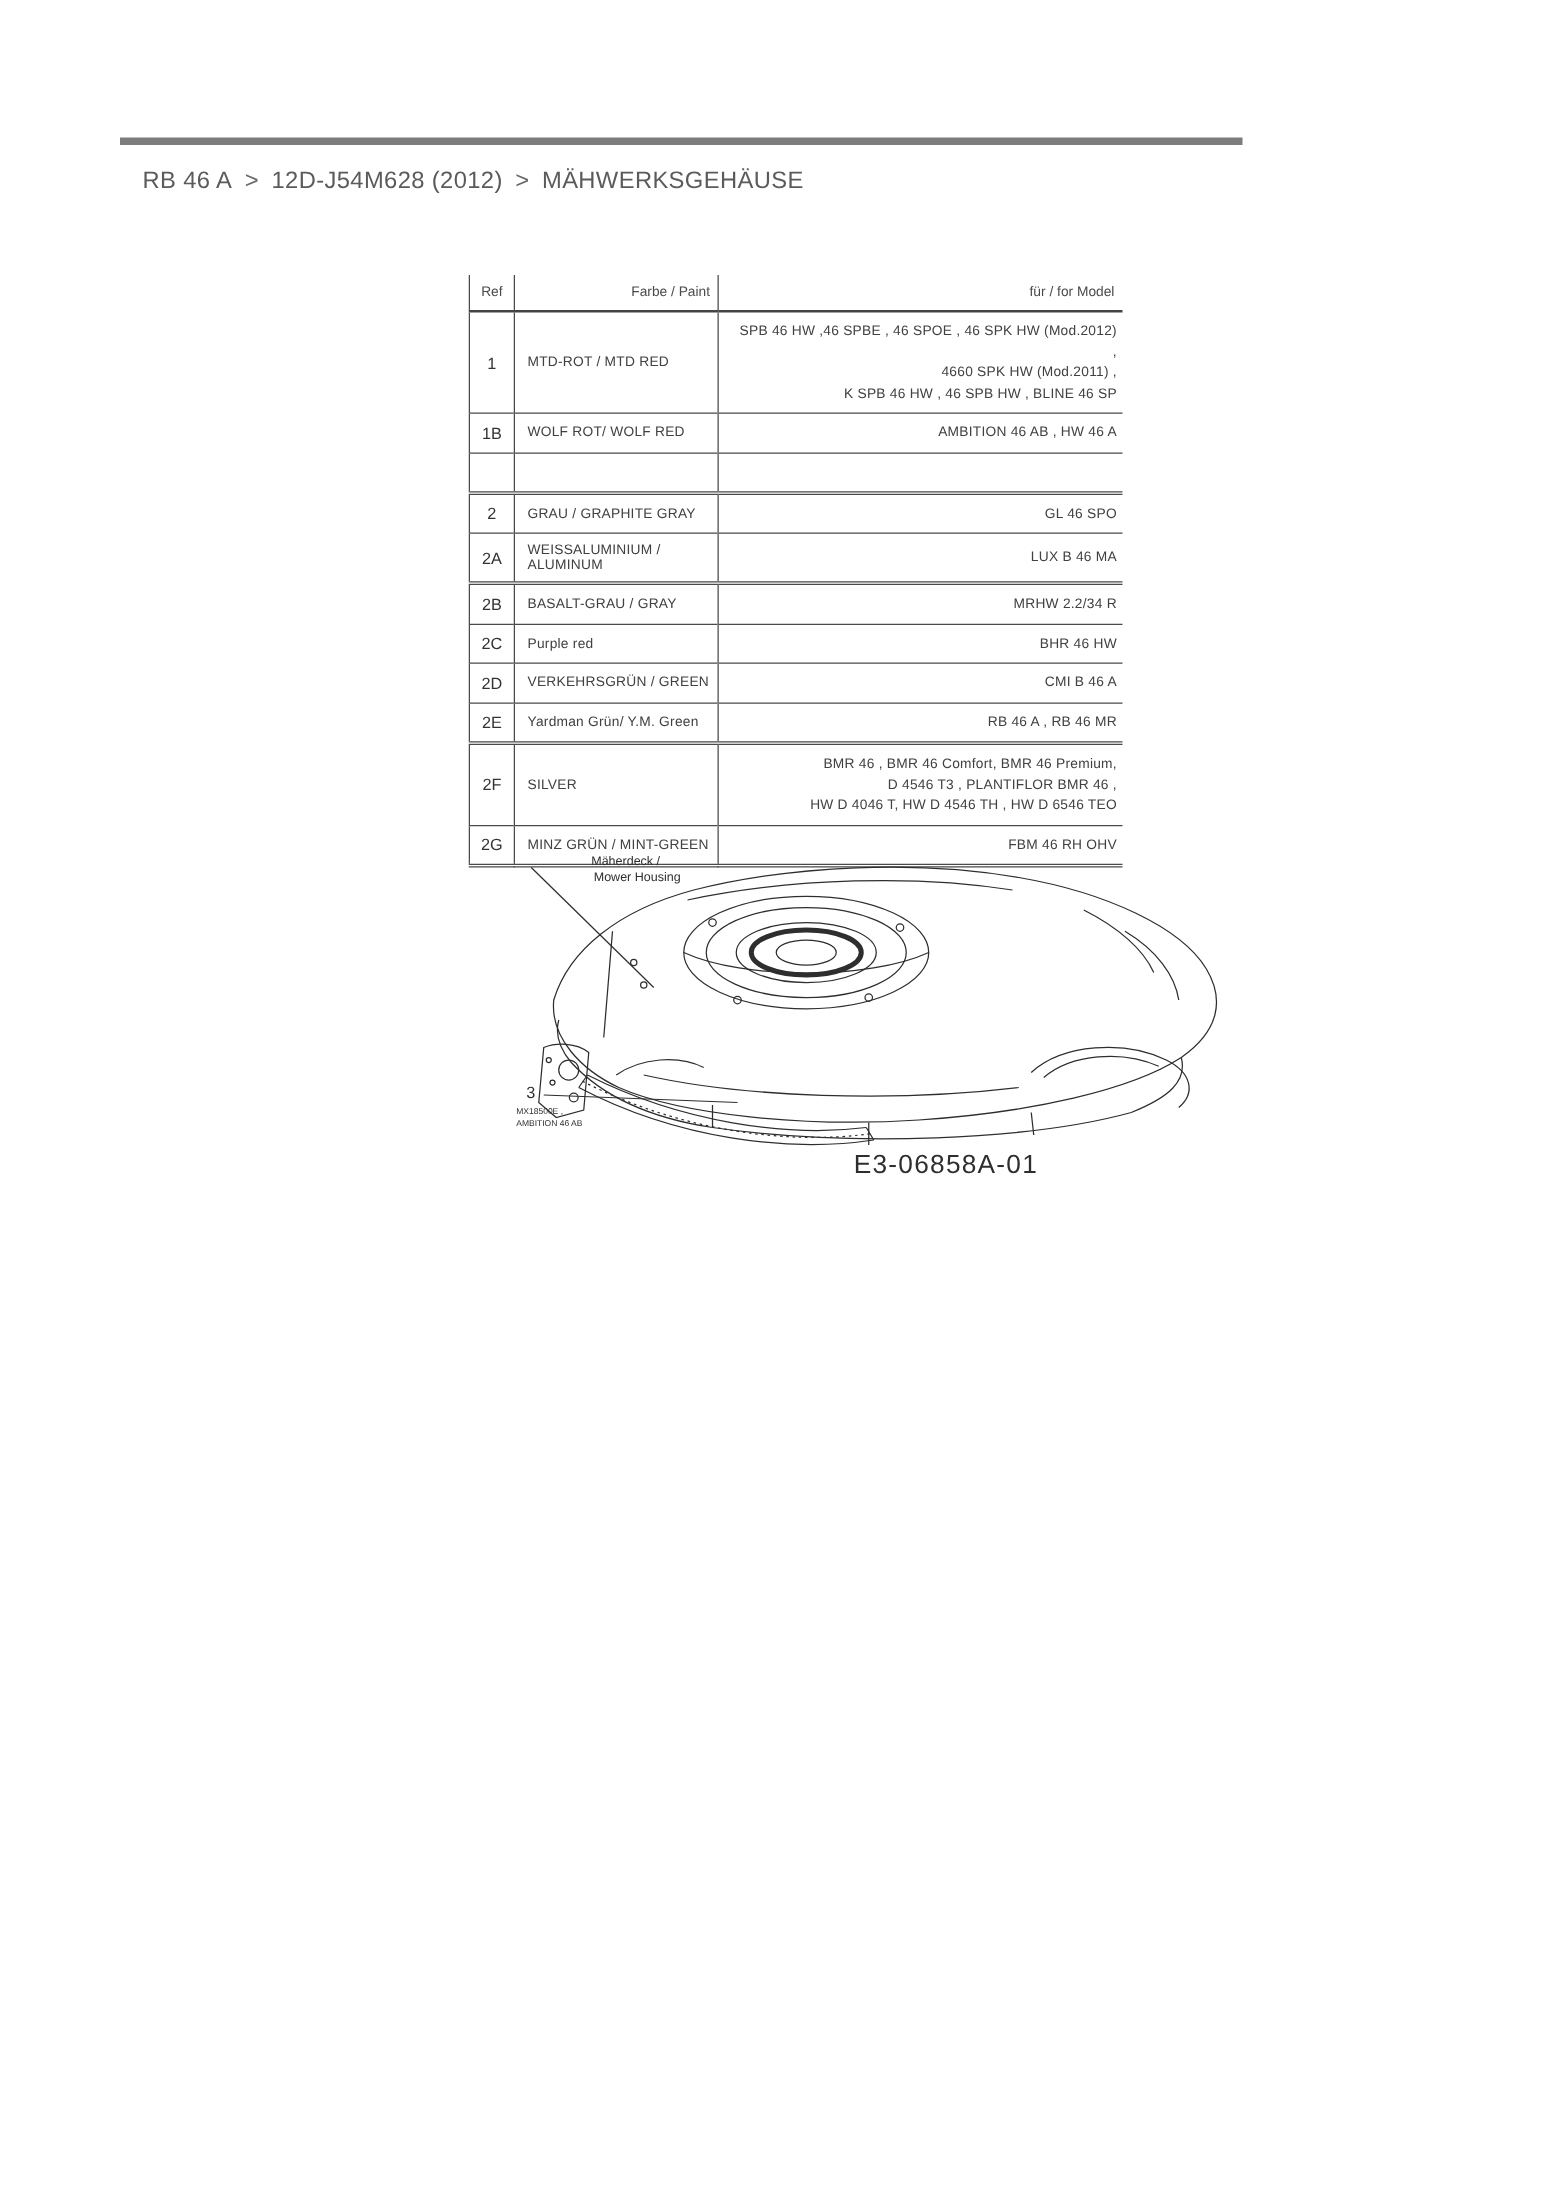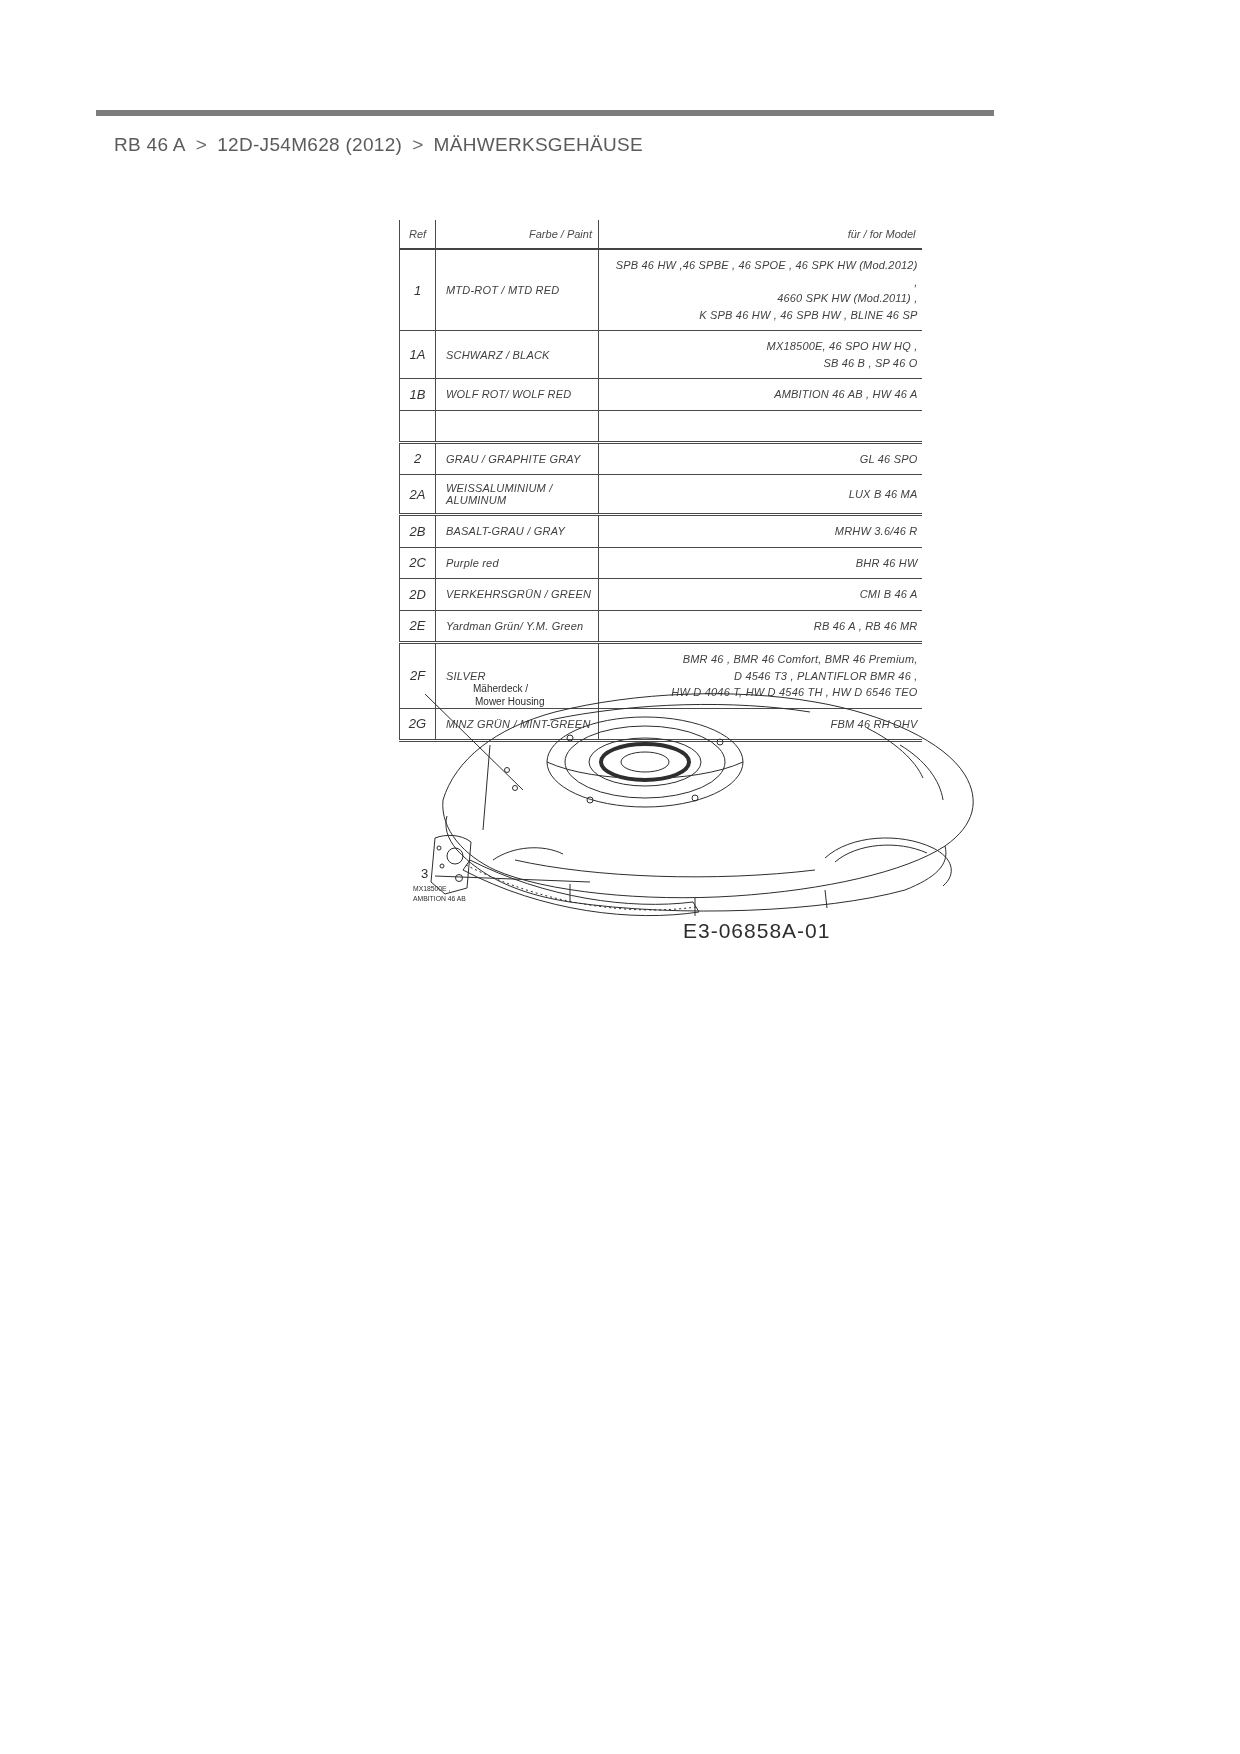--- a/index.html
+++ b/index.html
@@ -26,24 +26,23 @@
     left: 114px;
     top: 134px;
     font-size: 19px;
     color: #5b5b5b;
     letter-spacing: 0.3px;
     white-space: nowrap;
   }
   .breadcrumb .sep { margin: 0 10px; color: #6a6a6a; }
   .parts-table-wrap {
     position: absolute;
-    left: 399px;
+    left: 375px;
     top: 220px;
     width: 522px;
-    font-style: italic;
   }
   table.parts {
     width: 522px;
     border-collapse: collapse;
     table-layout: fixed;
     border-bottom: 3px double #4a4a4a;
   }
   table.parts col.c-ref   { width: 36px; }
   table.parts col.c-paint { width: 163px; }
   table.parts col.c-model { width: 323px; }
@@ -134,26 +133,20 @@
       </thead>
       <tbody>
         <tr class="first">
           <td class="ref-cell v1">1</td>
           <td class="paint-cell v2">MTD-ROT / MTD RED</td>
           <td class="model-cell">SPB 46 HW ,46 SPBE , 46 SPOE , 46 SPK HW (Mod.2012) ,
 4660 SPK HW (Mod.2011) ,
 K SPB 46 HW  , 46 SPB HW , BLINE 46 SP</td>
         </tr>
         <tr>
-          <td class="ref-cell v1">1A</td>
-          <td class="paint-cell v2">SCHWARZ / BLACK</td>
-          <td class="model-cell">MX18500E, 46 SPO HW HQ ,
-SB 46 B  , SP 46 O</td>
-        </tr>
-        <tr>
           <td class="ref-cell v1">1B</td>
           <td class="paint-cell v2">WOLF ROT/ WOLF RED</td>
           <td class="model-cell">AMBITION 46 AB  ,  HW 46 A</td>
         </tr>
         <tr class="blank">
           <td class="ref-cell v1"></td>
           <td class="paint-cell v2"></td>
           <td class="model-cell"></td>
         </tr>
         <tr class="thick">
@@ -162,21 +155,21 @@
           <td class="model-cell">GL 46 SPO</td>
         </tr>
         <tr>
           <td class="ref-cell v1">2A</td>
           <td class="paint-cell v2">WEISSALUMINIUM / ALUMINUM</td>
           <td class="model-cell">LUX B 46 MA</td>
         </tr>
         <tr class="thick">
           <td class="ref-cell v1">2B</td>
           <td class="paint-cell v2">BASALT-GRAU / GRAY</td>
-          <td class="model-cell">MRHW 3.6/46 R</td>
+          <td class="model-cell">MRHW 2.2/34 R</td>
         </tr>
         <tr>
           <td class="ref-cell v1">2C</td>
           <td class="paint-cell v2">Purple red</td>
           <td class="model-cell">BHR 46 HW</td>
         </tr>
         <tr>
           <td class="ref-cell v1">2D</td>
           <td class="paint-cell v2">VERKEHRSGRÜN / GREEN</td>
           <td class="model-cell">CMI B 46 A</td>

